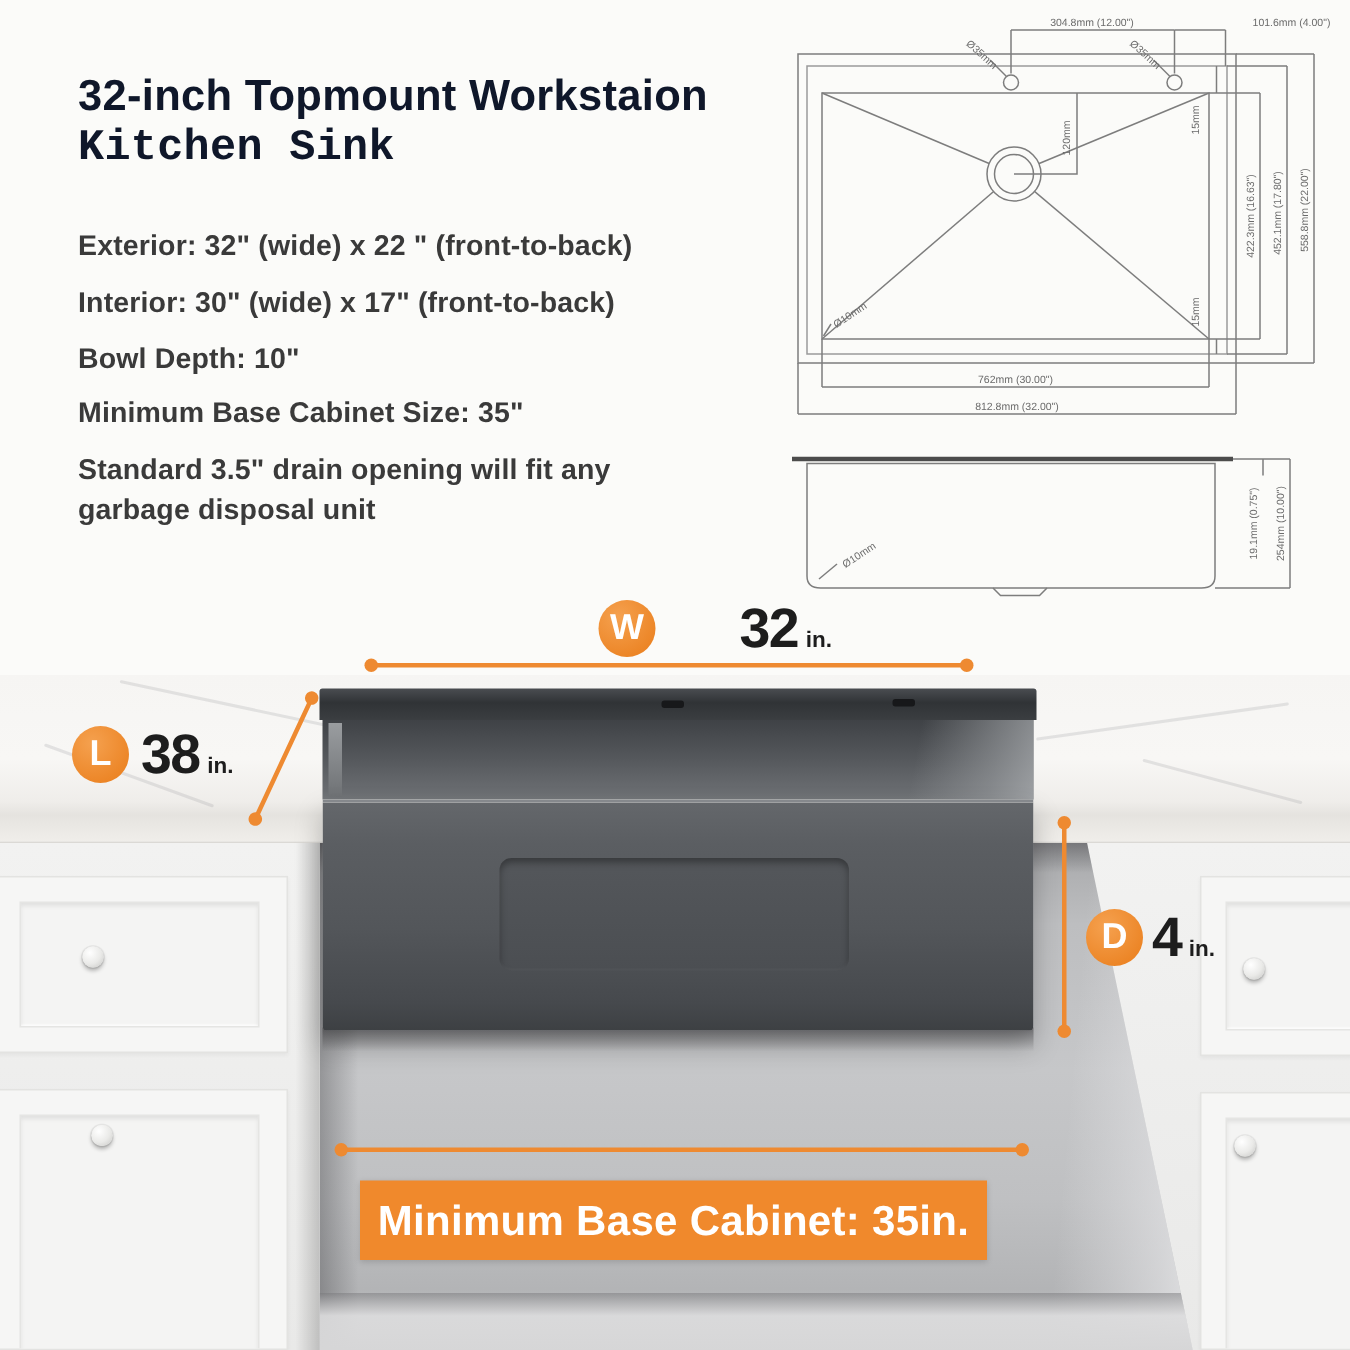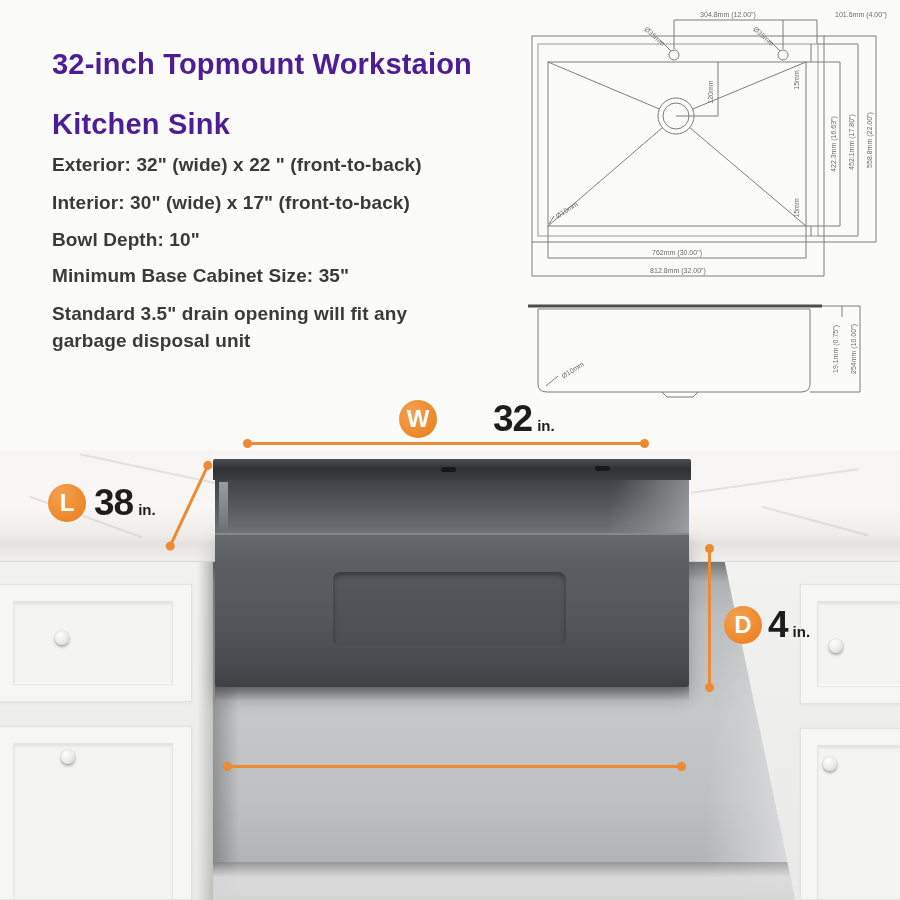--- a/index.html
+++ b/index.html
@@ -1,21 +1,21 @@
 <!DOCTYPE html>
 <html><head>
 <meta charset="utf-8">
 <style>
   html,body{margin:0;padding:0;background:#ffffff;}
   *{box-sizing:border-box;}
   .canvas{position:relative;width:900px;height:900px;background:#fbfbf9;overflow:hidden;
           font-family:"Liberation Sans", sans-serif;}
 
   
-  .title-line{position:absolute;left:52px;color:#4c1d95;font-size:29px;font-weight:700;letter-spacing:.2px;white-space:nowrap;}
+  .title-line{position:absolute;left:52px;color:#0f172a;font-size:29px;font-weight:700;letter-spacing:.2px;white-space:nowrap;}
   .spec{position:absolute;left:52px;color:#3a3a3a;font-size:19px;font-weight:600;letter-spacing:.1px;white-space:nowrap;}
   .spec.wrap{white-space:normal;width:400px;line-height:27px;}
 
   
   .drawing{position:absolute;left:520px;top:4px;width:380px;height:404px;}
   .drawing line,.drawing rect,.drawing circle,.drawing path,.drawing polyline{stroke:#7d7d7d;stroke-width:1;fill:none;}
   .drawing text{fill:#6b6b6b;font-size:7px;font-family:"Liberation Sans",sans-serif;stroke:none;}
   .drawing .thick{stroke-width:3;stroke:#4c4c4c;}
   .drawing .mask{fill:#fbfbf9;}
 
@@ -84,21 +84,21 @@
   .banner{position:absolute;left:240px;top:787px;width:418px;height:53px;background:#F0892C;
     color:#ffffff;font-size:28px;font-weight:700;text-align:center;line-height:53px;letter-spacing:.2px;
     box-shadow:0 1px 4px rgba(0,0,0,.15);}
 </style>
 </head>
 <body>
 
 <div class="canvas">
 
   <div class="title-line" style="top:48px;">32-inch Topmount  Workstaion</div>
-  <div class="title-line" style="top:108px;">Kitchen Sink</div>
+  <div class="title-line" style="top:82px;font-family:Liberation Mono, monospace;">Kitchen Sink</div>
   <div class="spec" style="top:154px;">Exterior: 32" (wide) x 22 " (front-to-back)</div>
   <div class="spec" style="top:192px;">Interior: 30" (wide) x 17" (front-to-back)</div>
   <div class="spec" style="top:229px;">Bowl Depth: 10"</div>
   <div class="spec" style="top:265px;">Minimum Base Cabinet Size: 35"</div>
   <div class="spec wrap" style="top:300px;">Standard 3.5" drain opening will fit any garbage disposal unit</div>
 
   <svg class="drawing" viewBox="0 0 380 404">
 
     <g>
       <rect x="12" y="32" width="292" height="206"></rect>
@@ -249,14 +249,15 @@
   </div>
 
   <div class="dim-line v" style="left:708px;top:548px;height:140px;"></div>
   <div class="badge" style="left:724px;top:606px;">D</div>
   <div class="dim-value" style="left:768px;top:606px;">
     <span class="num">4</span>
     <span class="unit">in.</span>
   </div>
 
   <div class="dim-line h" style="left:227px;top:765px;width:455px;"></div>
+  <div class="banner">Minimum Base Cabinet: 35in.</div>
 
 </div>
 
 </body></html>

